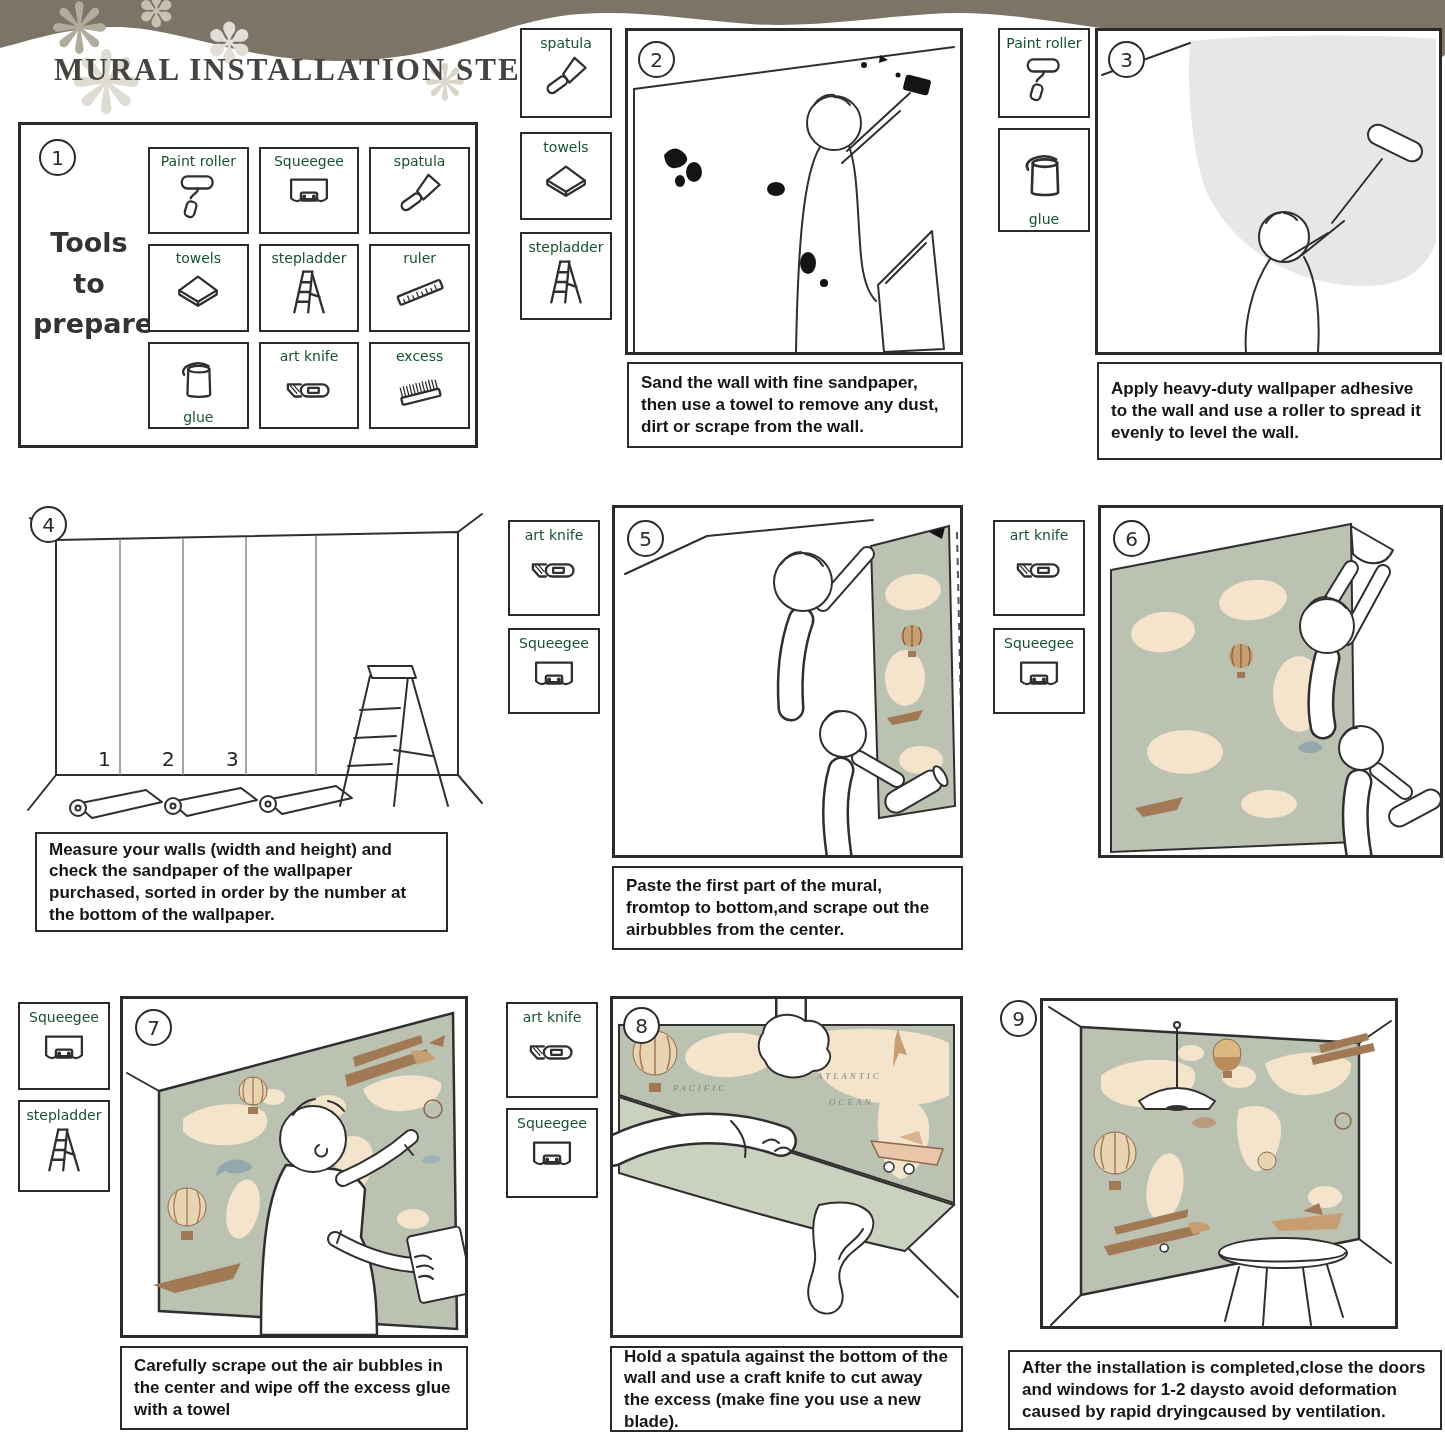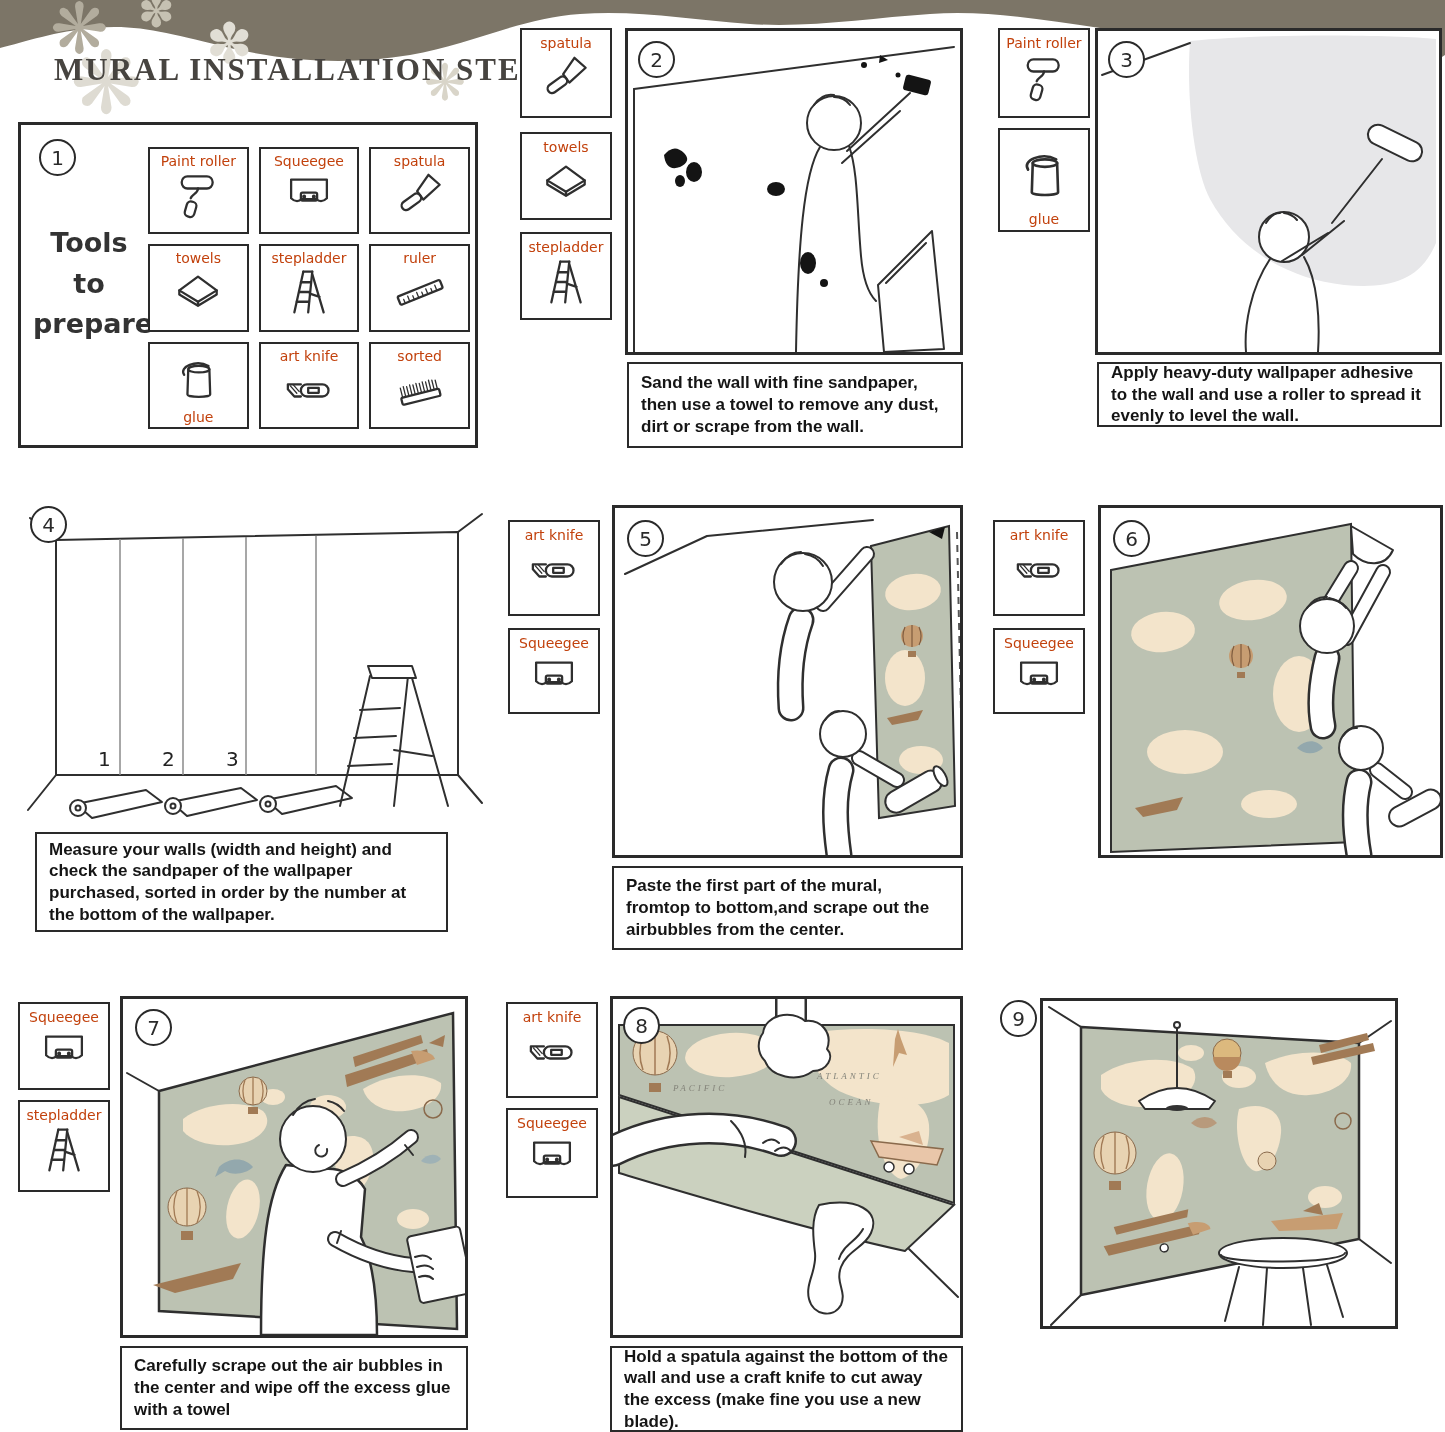--- a/index.html
+++ b/index.html
@@ -14,21 +14,21 @@
   .caption{position:absolute;border:2px solid #2a2a2a;background:#fff;box-sizing:border-box;
            padding:6px 12px;display:flex;align-items:center;
            font-weight:600;font-size:17px;line-height:1.28;color:#151515;}
   .num{position:absolute;width:33px;height:33px;border:2px solid #2a2a2a;border-radius:50%;
        background:#fff;display:flex;align-items:center;justify-content:center;
        font-family:"DejaVu Sans",sans-serif;font-size:20px;color:#2a2a2a;z-index:5;}
   .tool-box{position:absolute;width:92px;border:2px solid #2a2a2a;background:#fff;box-sizing:border-box;
             display:flex;flex-direction:column;align-items:center;justify-content:flex-start;
             padding:5px 2px 3px;gap:1px;}
   .tool-box.rev{flex-direction:column-reverse;}
-  .tlabel{font-family:"DejaVu Sans",sans-serif;font-size:14px;color:#c2410c;white-space:nowrap;}
+  .tlabel{font-family:"DejaVu Sans",sans-serif;font-size:14px;color:#14532d;white-space:nowrap;}
   .tool-box svg{width:56px;height:52px;flex:0 0 auto;}
   .tools-grid{position:absolute;left:127px;top:22px;width:322px;height:282px;
               display:grid;grid-template-columns:repeat(3,1fr);grid-auto-rows:1fr;gap:10px;}
   .tool-card{border:2px solid #2a2a2a;background:#fff;box-sizing:border-box;
              display:flex;flex-direction:column;align-items:center;padding:4px 2px 2px;gap:0;}
   .tool-card.rev{flex-direction:column-reverse;}
   .tool-card svg{width:54px;height:52px;}
   .tools-title{position:absolute;left:12px;top:98px;width:112px;text-align:center;
                font-family:"DejaVu Sans",sans-serif;font-weight:700;font-size:27px;
                line-height:1.5;color:#333;}
@@ -171,21 +171,21 @@
             <use href="#i-glue"></use>
           </svg>
         </div>
       <div class="tool-card">
           <span class="tlabel">art knife</span>
           <svg viewBox="0 0 64 64">
             <use href="#i-knife"></use>
           </svg>
         </div>
       <div class="tool-card">
-          <span class="tlabel">sorted</span>
+          <span class="tlabel">excess</span>
           <svg viewBox="0 0 64 64">
             <use href="#i-brush"></use>
           </svg>
         </div>
     </div>
   </div>
 
   <div class="tool-box" style="left:520px;top:28px;height:90px;">
       <span class="tlabel">spatula</span>
       <svg viewBox="0 0 64 64">
@@ -257,21 +257,21 @@
       <path class="ln" d="M4 44 L92 12"></path>
       <rect class="fillw" x="268" y="102" width="58" height="20" rx="10" transform="rotate(26 297 112)"></rect>
       <path class="ln" d="M284 128 L234 192"></path>
       <circle class="fillw" cx="186" cy="206" r="25"></circle>
       <path class="ln" d="M168 192 q6 -10 14 -10 M186 182 q8 1 13 7"></path>
       <path class="ln" d="M172 228 C152 258 146 296 148 321"></path>
       <path class="ln" d="M206 226 C220 250 222 290 220 321"></path>
       <path class="ln" d="M204 224 L246 190 M184 230 L230 202"></path>
     </svg>
   </div>
-  <div class="caption" style="left:1097px;top:362px;width:345px;height:65px;">
+  <div class="caption" style="left:1097px;top:362px;width:345px;height:98px;">
       <span>Apply heavy-duty wallpaper adhesive to the wall and use a roller to spread it evenly to level the wall.</span>
     </div>
 
   <div class="num" style="left:30px;top:506px;">
       <span>4</span>
     </div>
   <svg class="scene" style="left:18px;top:498px;width:465px;height:330px;position:absolute;" viewBox="0 0 465 330">
     <path class="ln" d="M38 42 L440 34 L440 277 L38 277 Z"></path>
     <path class="ln" d="M38 42 L12 20 M440 34 L464 16 M38 277 L10 312 M440 277 L464 305"></path>
     <path d="M102 41 V277 M165 40 V277 M228 39 V277 M298 38 V277" stroke="#8a8a8a" stroke-width="1.5" fill="none"></path>
@@ -548,14 +548,17 @@
       <path d="M148 122 c8 -8 20 -8 26 0 c-8 7 -18 7 -26 0z" fill="#b89a7c"></path>
       <path class="ln" d="M134 26 L134 86"></path>
       <circle class="fillw" cx="134" cy="24" r="3"></circle>
       <path class="fillw" d="M96 100 Q134 74 172 100 L166 108 L102 108 Z"></path>
       <ellipse cx="134" cy="107" rx="11" ry="3" fill="#333"></ellipse>
       <ellipse class="fillw" cx="240" cy="252" rx="64" ry="15"></ellipse>
       <path class="ln" d="M178 254 C182 263 298 263 302 252"></path>
       <path class="ln" d="M196 266 L182 320 M224 267 L220 324 M260 267 L268 324 M284 264 L300 316"></path>
     </svg>
   </div>
+  <div class="caption" style="left:1008px;top:1350px;width:434px;height:80px;">
+      <span>After the installation is completed,close the doors and windows for 1-2 daysto avoid deformation caused by rapid dryingcaused by ventilation.</span>
+    </div>
 
 </div>
 
 </body></html>

